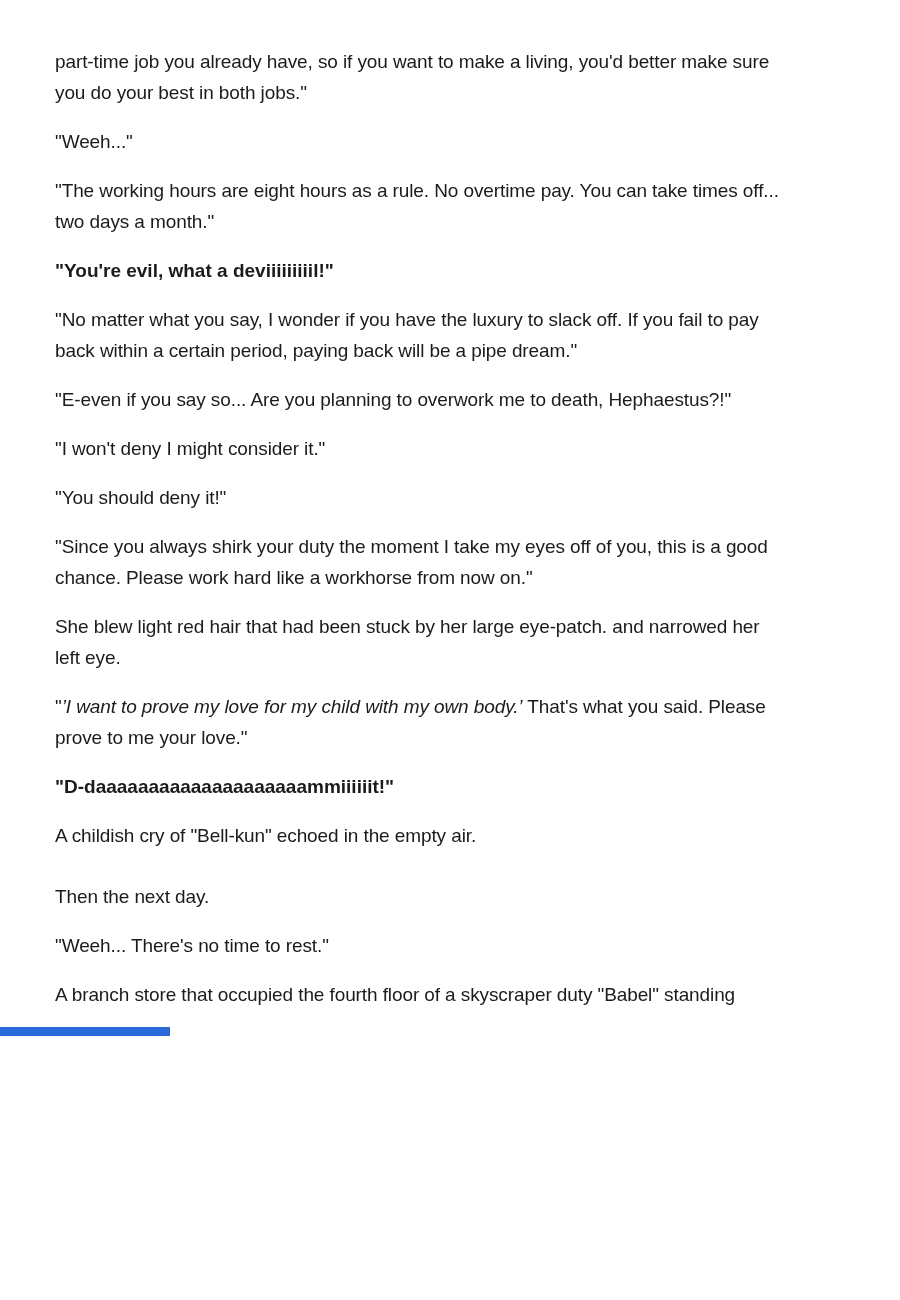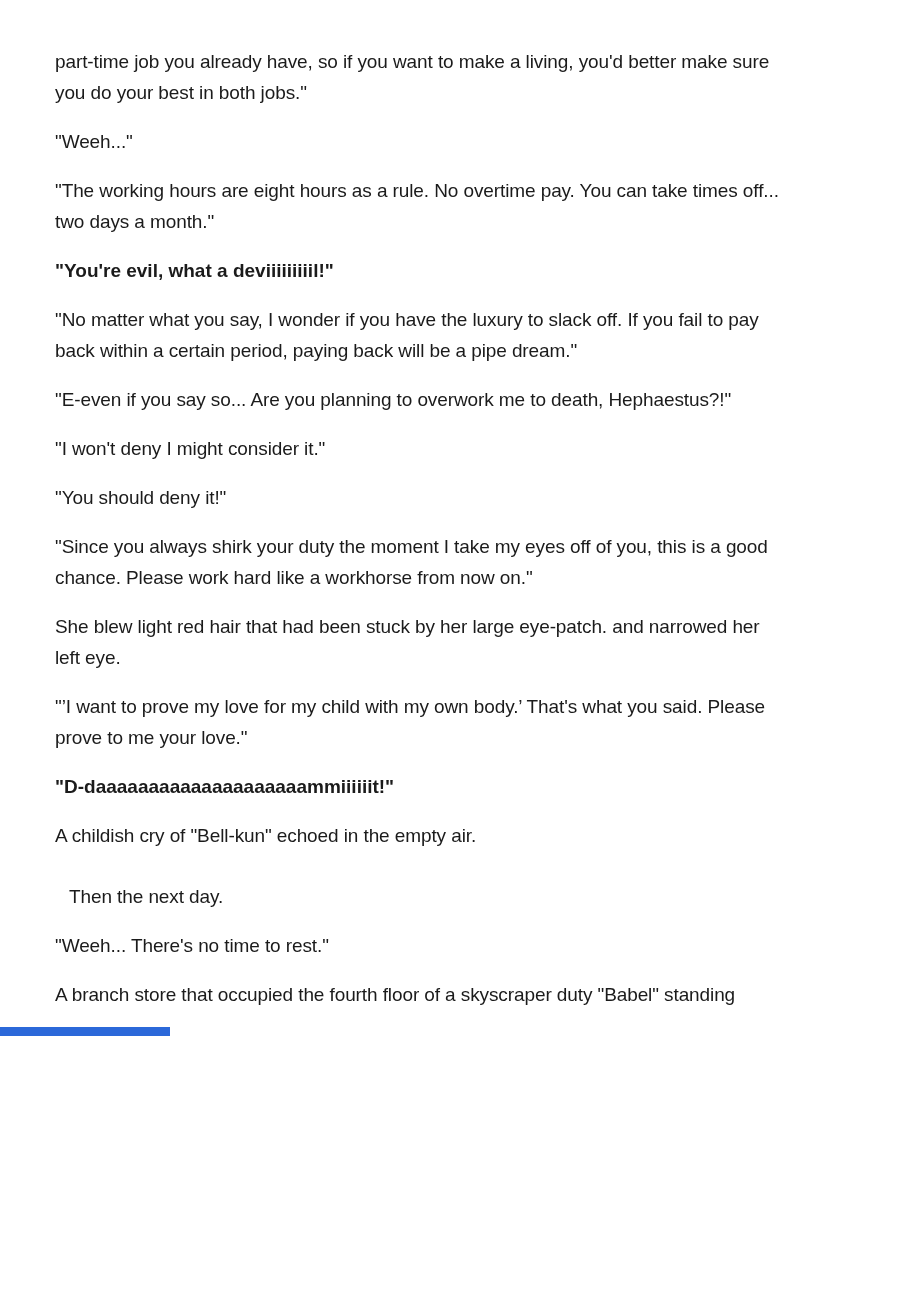--- a/index.html
+++ b/index.html
@@ -16,22 +16,22 @@
     padding: 46px 54px 0 55px;
   }
   .content p {
     margin: 0 0 18px 0;
     font-size: 19px;
     line-height: 31px;
     white-space: pre;      
     letter-spacing: -0.1px;
   }
   .content p.bold { font-weight: bold; letter-spacing: 0; }
-  .content p.gap-before { margin-top: 30px; margin-left: 14px; }
-  .italic { }
+  .content p.gap-before { margin-top: 30px; }
+  .italic { font-style: italic; }
   .bottom-bar {
     position: absolute;
     left: 0;
     bottom: 0;
     width: 170px;
     height: 9px;
   }
 </style>
 </head>
 <body>

